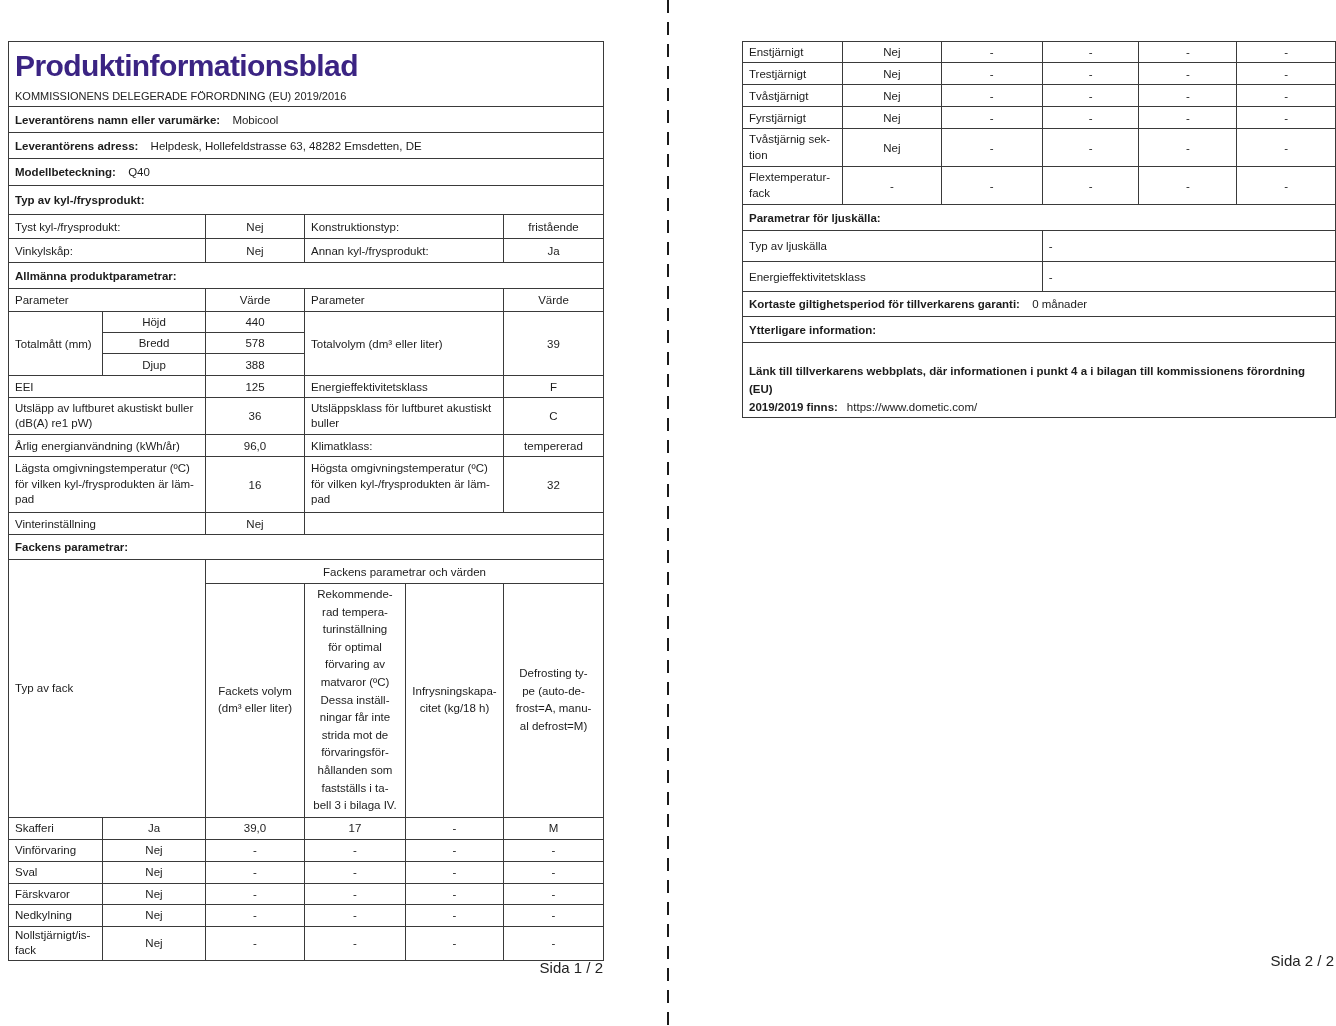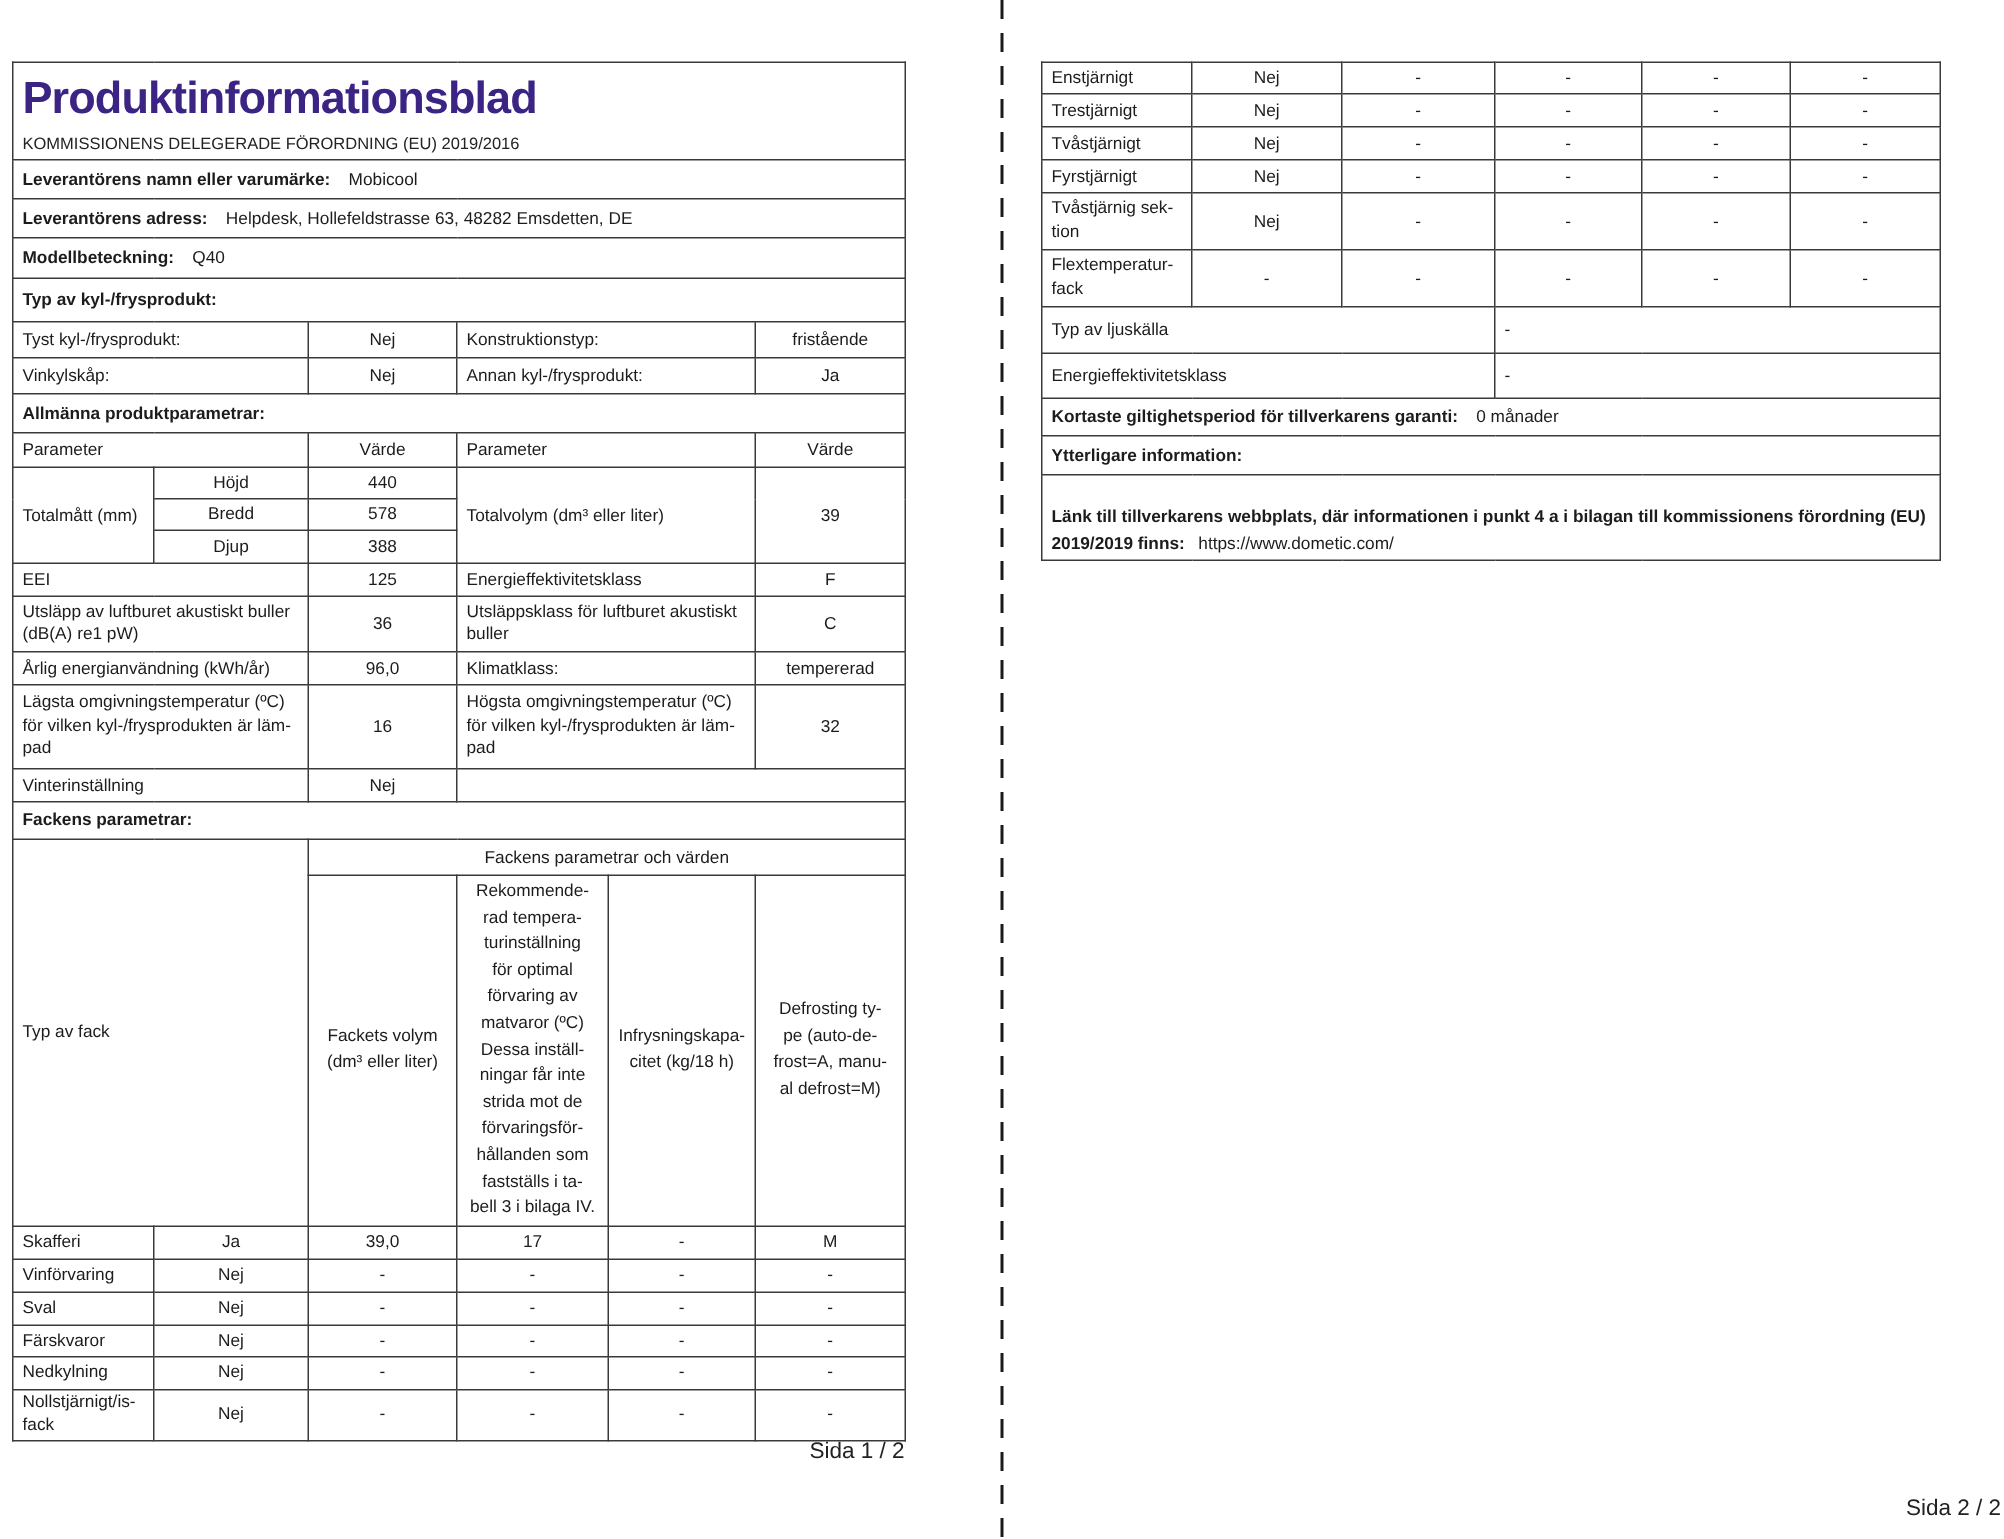--- a/index.html
+++ b/index.html
@@ -5,21 +5,21 @@
   :root { --title-color:#3b2483; }
   * { box-sizing:border-box; }
   html,body { margin:0; padding:0; }
   body {
     position:relative; width:1336px; height:1026px; background:#ffffff;
     font-family:"Liberation Sans","DejaVu Sans",sans-serif; color:#1c1c1c;
     overflow:hidden;
   }
   .page { position:absolute; }
   #page1 { left:8px;  top:41px; }
-  #page2 { left:694px; top:41px; }
+  #page2 { left:742px; top:41px; }
   table { border-collapse:collapse; table-layout:fixed; }
   td {
     border:1px solid #3a3a3a; font-size:11.5px; padding:1px 6px;
     vertical-align:middle; overflow:hidden;
   }
   .b { font-weight:700; }
   .c { text-align:center; padding:1px 2px; }
   .pre { white-space:pre-line; line-height:15.5px; }
   .hdrtall { white-space:pre-line; line-height:17.6px; text-align:center; padding:2px 3px; }
   .val-gap { margin-left:9px; font-weight:400;margin-top:28px; }
@@ -28,21 +28,21 @@
     color:var(--title-color); font-size:30px; font-weight:700;
     line-height:33px; letter-spacing:-0.6px;
   }
   .doc-reg { font-size:11px; margin-top:8px; color:#232323; }
   .divider {
     position:absolute; left:667px; top:0; width:2px; height:1026px;
     background:repeating-linear-gradient(to bottom,#1b1b1b 0 13px,transparent 13px 22px);
   }
   .footer { position:absolute; font-size:15px; color:#222; }
   #footer1 { left:483px;  top:959px; width:120px; text-align:right; }
-  #footer2 { left:1214px; top:997px; width:120px; text-align:right; }
+  #footer2 { left:1214px; top:952px; width:120px; text-align:right; }
 </style>
 </head>
 <body>
 
 <div class="page" id="page1">
   <table>
     <colgroup>
       <col style="width:94px">
         <col style="width:103px">
         <col style="width:99px">
@@ -297,20 +297,23 @@
     <tr style="height:38px">
       <td class="pre">Flextemperatur-
 fack</td>
       <td class="c">-</td>
       <td class="c">-</td>
       <td class="c">-</td>
       <td class="c">-</td>
       <td class="c">-</td>
     </tr>
 
+    <tr style="height:26px">
+      <td colspan="6" class="b">Parametrar för ljuskälla:</td>
+    </tr>
     <tr style="height:31px">
       <td colspan="3">Typ av ljuskälla</td>
       <td colspan="3">-</td>
     </tr>
     <tr style="height:30px">
       <td colspan="3">Energieffektivitetsklass</td>
       <td colspan="3">-</td>
     </tr>
 
     <tr style="height:25px">

